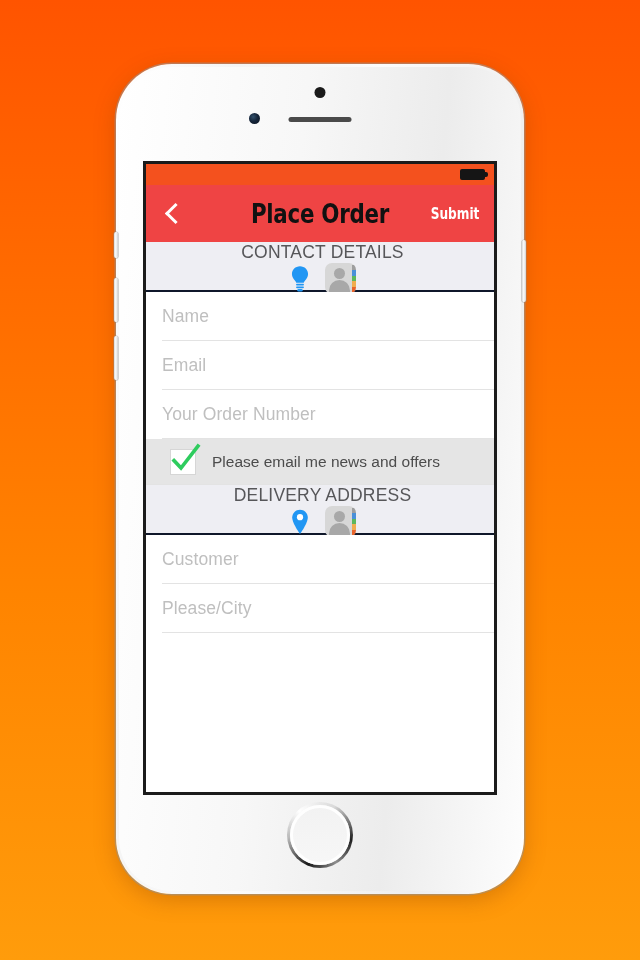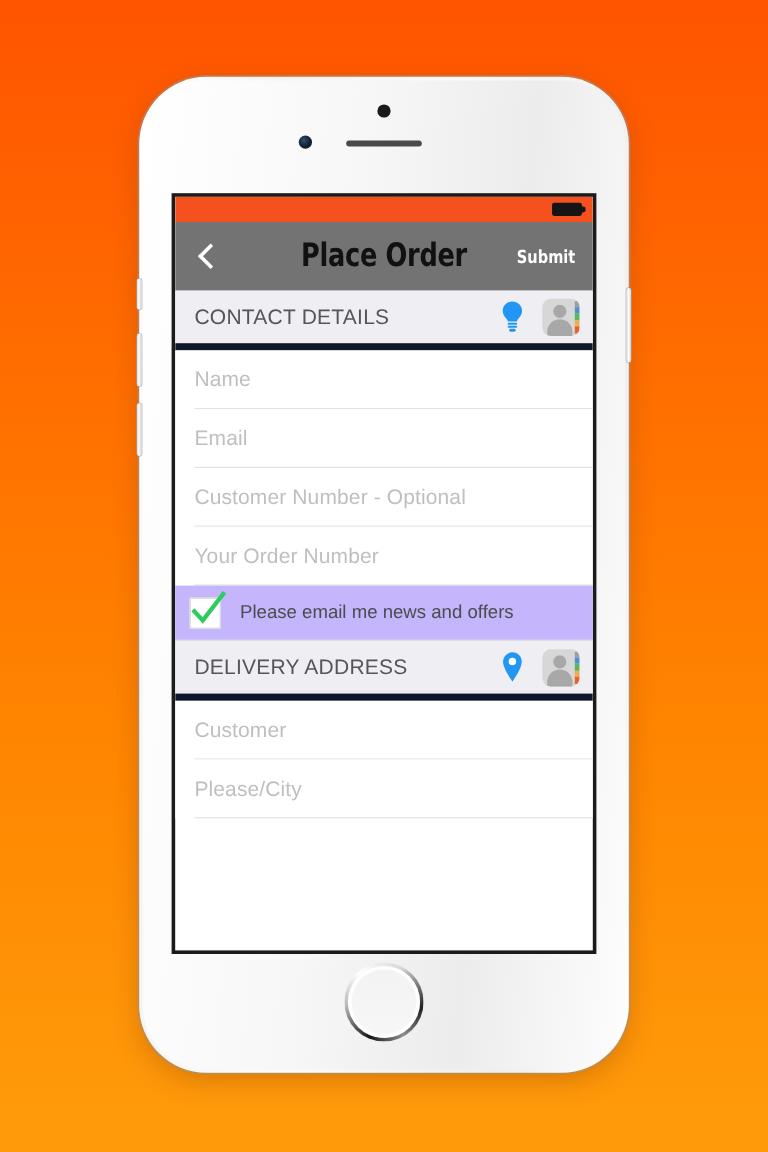--- a/index.html
+++ b/index.html
@@ -120,21 +120,21 @@
     content: "";
     position: absolute;
     right: -3px; top: 3px;
     width: 3px; height: 5px;
     background: #151515;
     border-radius: 0 2px 2px 0;
   }
 
   #appbar {
     height: 57px;
-    background: #737373;
+    background: #ef4444;
     display: flex;
     align-items: center;
     position: relative;
     justify-content: center;
   }
   #back-button {
     width: 54px;
     height: 100%;
     display: flex;
     align-items: center;
@@ -172,21 +172,22 @@
     z-index: 2;
   }
 
   
   .section-header {
     height: 50px;
     background: #EEEEF3;
     display: flex;
     align-items: center;
     padding: 0 11px 0 16px;
-    border-bottom: 6px solid #0f172a;
+    border-bottom: 2px solid #0f172a;
+    flex-direction: column;
   }
   .section-title {
     font-size: 17.5px;
     color: #565659;
     letter-spacing: 0.2px;
     flex: 1;
   }
   .section-actions {
     display: flex;
     align-items: center;
@@ -250,22 +251,22 @@
     font-size: 17.5px;
     color: #bfbfbf;
     letter-spacing: 0.1px;
   }
 
   
   #newsletter-row {
     height: 46px;
     display: flex;
     align-items: center;
-    padding-left: 12px;
-    background: #c4b5fd;
+    padding-left: 24px;
+    background: #e5e5e5;
     position: relative;
   }
   #newsletter-row::after {
     content: "";
     position: absolute;
     left: 0; right: 0; bottom: 0;
     height: 1px;
     background: #e3e3e3;
   }
   #newsletter-checkbox {
@@ -342,23 +343,20 @@
       </span>
     </div>
 
     <div class="field">
       <span class="field-placeholder">Name</span>
     </div>
     <div class="field">
       <span class="field-placeholder">Email</span>
     </div>
     <div class="field">
-      <span class="field-placeholder">Customer Number - Optional</span>
-    </div>
-    <div class="field">
       <span class="field-placeholder">Your Order Number</span>
     </div>
 
     <div id="newsletter-row">
       <span id="newsletter-checkbox">
         <svg viewBox="0 0 31 31">
           <path d="M4 17.5 L11 25 L28 3" fill="none" stroke="#2ECC5E" stroke-width="3.6" stroke-linecap="square"></path>
         </svg>
       </span>
       <span id="newsletter-label">Please email me news and offers</span>

